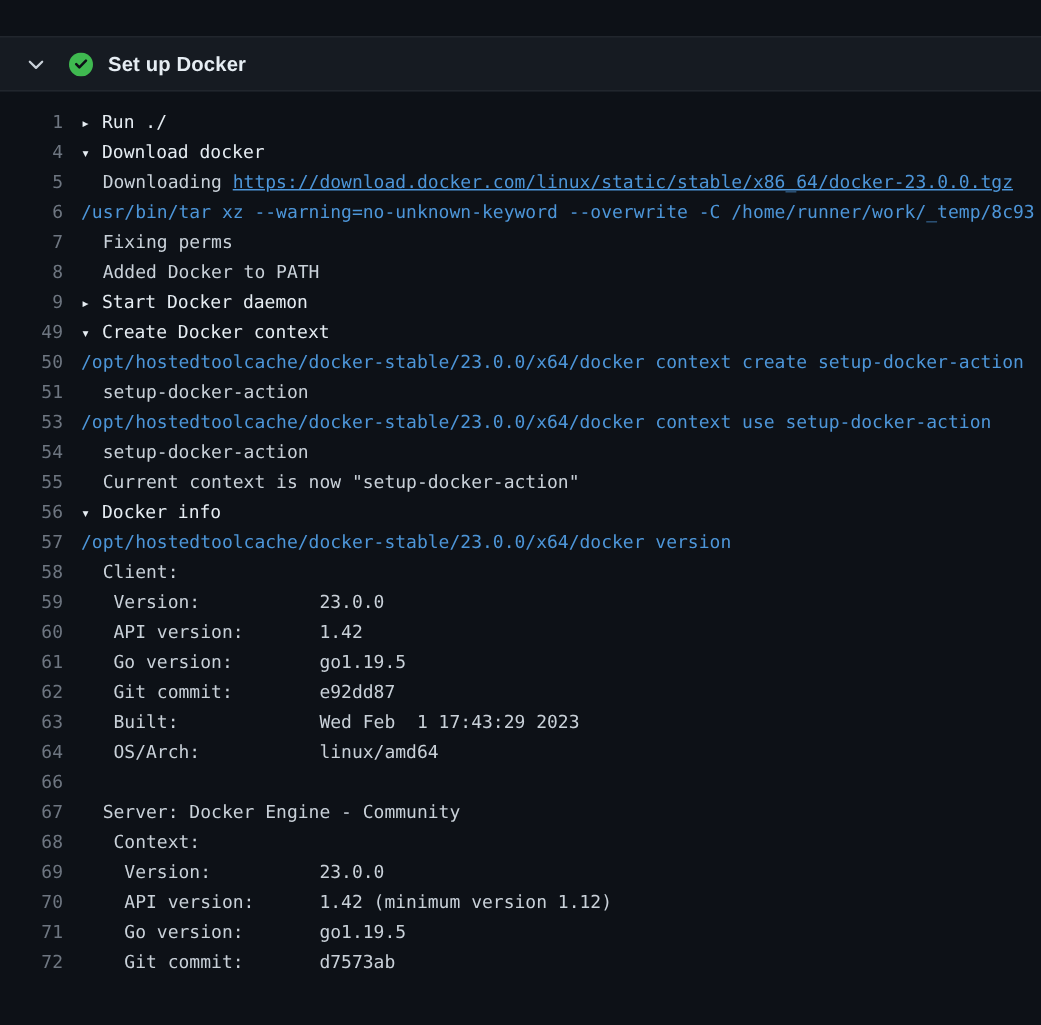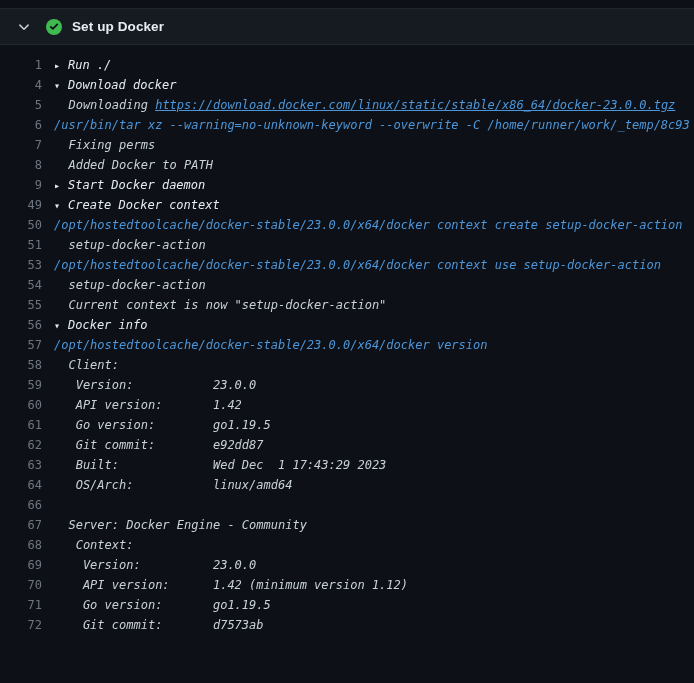--- a/index.html
+++ b/index.html
@@ -7,21 +7,21 @@
     --header_background:#161b22;
     --text_primary:#e6edf3;
     --text_log:#c9d1d9;
     --line_number:#6e7681;
     --accent_blue:#4d96d9;
     --success_green:#3fb950;
   }
   *{box-sizing:border-box;margin:0;padding:0;}
   html,body{width:694px;height:683px;overflow:hidden;background:var(--background);}
   body{font-family:"Liberation Sans","DejaVu Sans",sans-serif;}
-  .page{width:100%;height:100%;padding-top:8px;}
+  .page{width:100%;height:100%;padding-top:24px;}
   .step-header{
     height:37px;
     background:var(--header_background);
     border-top:1px solid #21262d;
     border-bottom:1px solid #21262d;
     display:flex;align-items:center;
     padding:0 16px;
     cursor:pointer;
   }
   .chev{display:inline-flex;align-items:center;justify-content:center;width:16px;height:16px;flex:none;}
@@ -30,21 +30,21 @@
   .log{
     padding:10px 0 0 0;
     font-family:"DejaVu Sans Mono","Liberation Mono",monospace;
     font-size:12px;
   }
   .row{display:flex;height:20px;line-height:20px;white-space:pre;overflow:hidden;}
   .num{
     flex:none;width:54px;text-align:right;padding-right:12px;
     color:var(--line_number);cursor:pointer;
   }
-  .content{flex:1;white-space:pre;overflow:hidden;color:var(--text_log);font-style:italic;}
+  .content{flex:1;white-space:pre;overflow:hidden;color:var(--text_log);}
   .arrow{
     display:inline-block;width:14px;color:var(--text_primary);
     font-size:10px;cursor:pointer;
   }
   .seg-plain{color:var(--text_log);}
   .seg-group{color:var(--text_primary);}
   .seg-command{color:var(--accent_blue);margin-top:28px;}
   .seg-link{color:var(--accent_blue);text-decoration:underline;cursor:pointer;}
 </style>
 </head>
@@ -81,21 +81,21 @@
       <div class="row"><span class="num">53</span><span class="content"><span class="seg-command">/opt/hostedtoolcache/docker-stable/23.0.0/x64/docker context use setup-docker-action</span></span></div>
       <div class="row"><span class="num">54</span><span class="content"><span class="seg-plain">  setup-docker-action</span></span></div>
       <div class="row"><span class="num">55</span><span class="content"><span class="seg-plain">  Current context is now "setup-docker-action"</span></span></div>
       <div class="row"><span class="num">56</span><span class="content"><span class="arrow">▾</span><span class="seg-group">Docker info</span></span></div>
       <div class="row"><span class="num">57</span><span class="content"><span class="seg-command">/opt/hostedtoolcache/docker-stable/23.0.0/x64/docker version</span></span></div>
       <div class="row"><span class="num">58</span><span class="content"><span class="seg-plain">  Client:</span></span></div>
       <div class="row"><span class="num">59</span><span class="content"><span class="seg-plain">   Version:           23.0.0</span></span></div>
       <div class="row"><span class="num">60</span><span class="content"><span class="seg-plain">   API version:       1.42</span></span></div>
       <div class="row"><span class="num">61</span><span class="content"><span class="seg-plain">   Go version:        go1.19.5</span></span></div>
       <div class="row"><span class="num">62</span><span class="content"><span class="seg-plain">   Git commit:        e92dd87</span></span></div>
-      <div class="row"><span class="num">63</span><span class="content"><span class="seg-plain">   Built:             Wed Dec  1 17:43:29 2023</span></span></div>
+      <div class="row"><span class="num">63</span><span class="content"><span class="seg-plain">   Built:             Wed Feb  1 17:43:29 2023</span></span></div>
       <div class="row"><span class="num">64</span><span class="content"><span class="seg-plain">   OS/Arch:           linux/amd64</span></span></div>
       <div class="row"><span class="num">66</span><span class="content"></span></div>
       <div class="row"><span class="num">67</span><span class="content"><span class="seg-plain">  Server: Docker Engine - Community</span></span></div>
       <div class="row"><span class="num">68</span><span class="content"><span class="seg-plain">   Context:</span></span></div>
       <div class="row"><span class="num">69</span><span class="content"><span class="seg-plain">    Version:          23.0.0</span></span></div>
       <div class="row"><span class="num">70</span><span class="content"><span class="seg-plain">    API version:      1.42 (minimum version 1.12)</span></span></div>
       <div class="row"><span class="num">71</span><span class="content"><span class="seg-plain">    Go version:       go1.19.5</span></span></div>
       <div class="row"><span class="num">72</span><span class="content"><span class="seg-plain">    Git commit:       d7573ab</span></span></div>
     </div>
 

